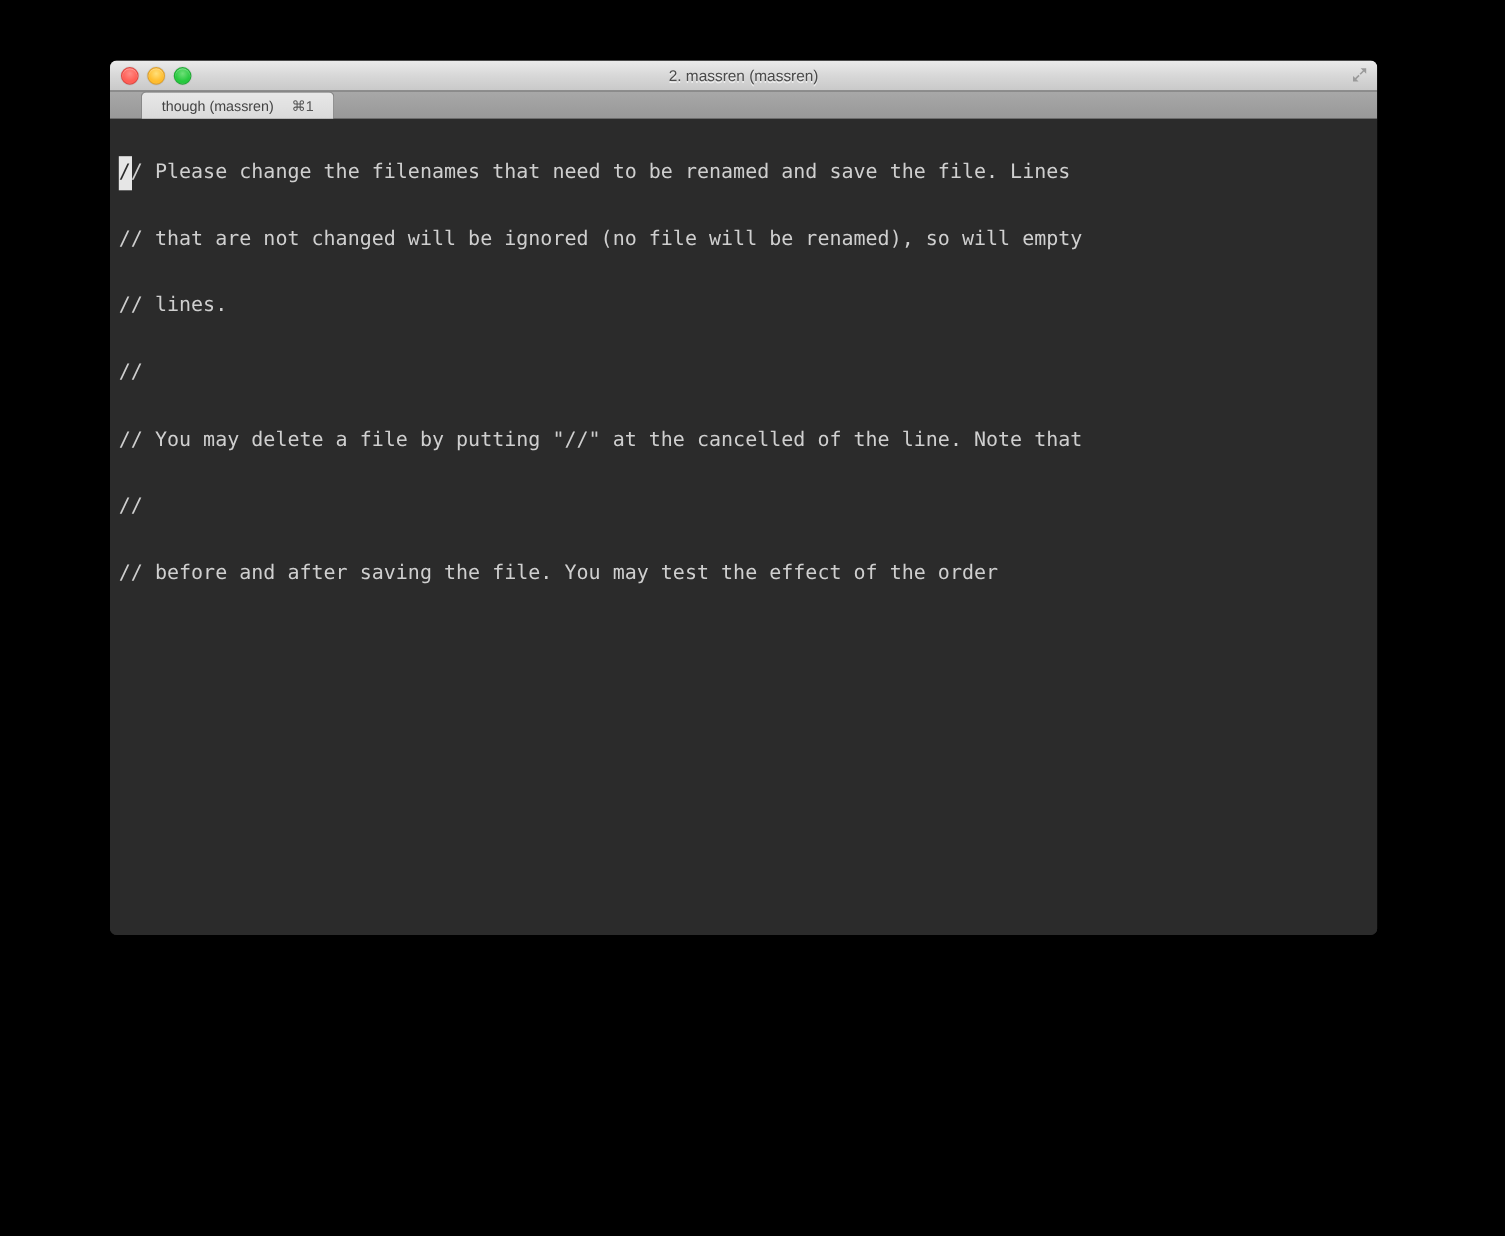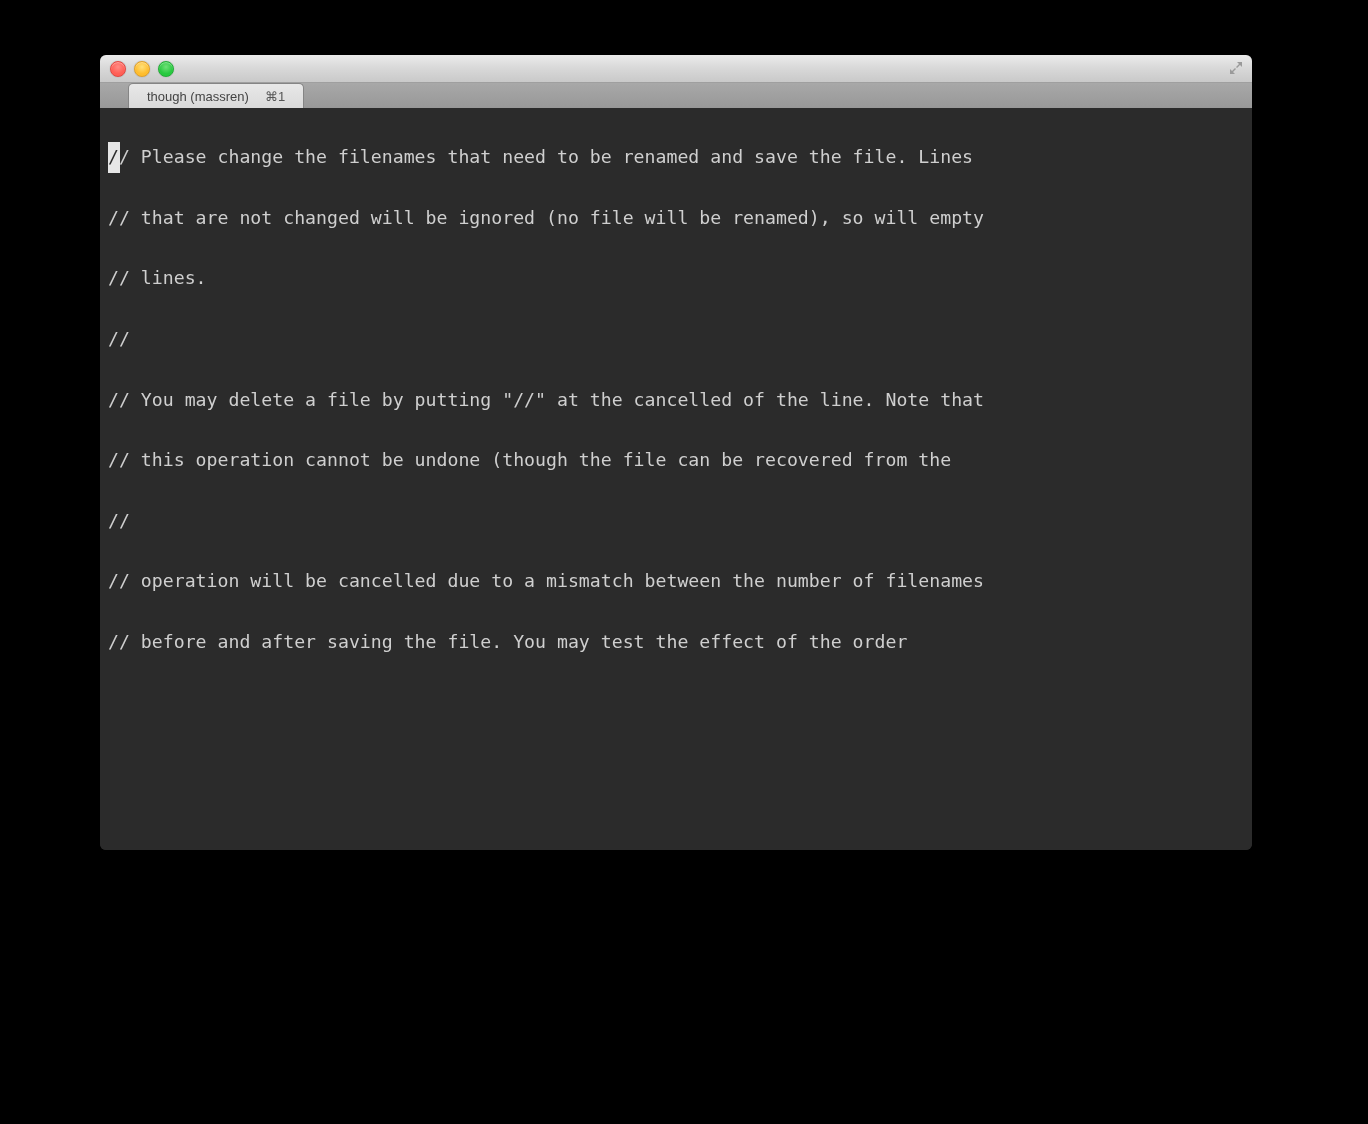--- a/index.html
+++ b/index.html
@@ -122,20 +122,21 @@
 <body>
 
 <div class="window">
 
   <div class="titlebar">
     <div class="traffic">
       <div class="tl red"></div>
       <div class="tl yel"></div>
       <div class="tl grn"></div>
     </div>
+    <div class="title">2. massren (massren)</div>
     <div class="expand">
       <svg viewBox="0 0 16 16">
           <path fill="#9a9a9a" d="M2 9 L2 14 L7 14 L5 12 L8 9 L7 8 L4 11 Z M14 7 L14 2 L9 2 L11 4 L8 7 L9 8 L12 5 Z"></path>
         </svg>
     </div>
   </div>
 
   <div class="tabbar">
     <div class="tab-spacer-left"></div>
     <div class="tab">
@@ -143,23 +144,21 @@
       <span class="shortcut">⌘1</span>
     </div>
   </div>
 
   <div class="terminal">
 <span class="line"><span class="cursor-block">/</span><span class="comment">// Please change the filenames that need to be renamed and save the file. Lines</span></span>
 <span class="line comment">// that are not changed will be ignored (no file will be renamed), so will empty</span>
 <span class="line comment">// lines.</span>
 <span class="line comment">//</span>
 <span class="line comment">// You may delete a file by putting "//" at the cancelled of the line. Note that</span>
-<span class="line comment">// this operation cannot be undone (though the file can be recovered from the</span>
 <span class="line comment">//</span>
-<span class="line comment">// operation will be cancelled due to a mismatch between the number of filenames</span>
 <span class="line comment">// before and after saving the file. You may test the effect of the order</span>
 
 
 
 
 
 
 
 
 

